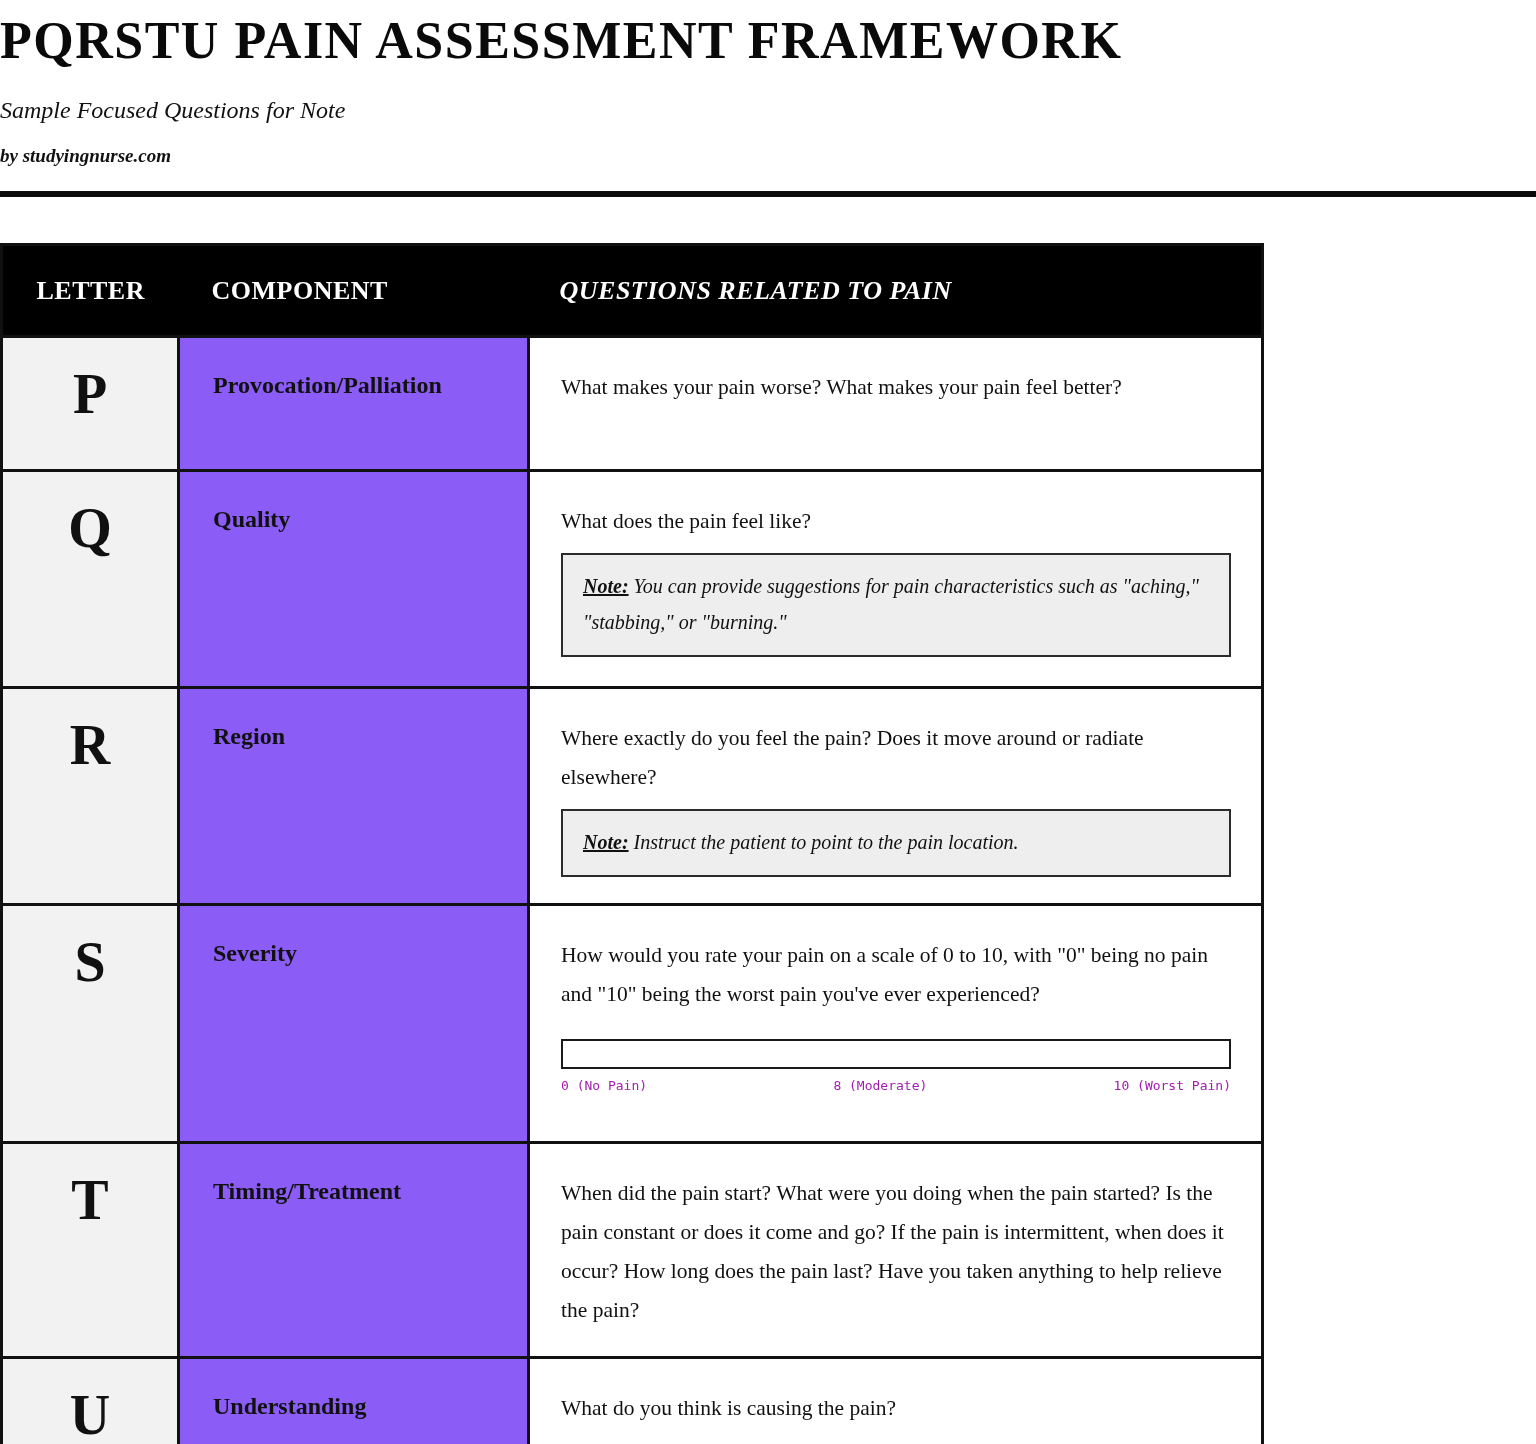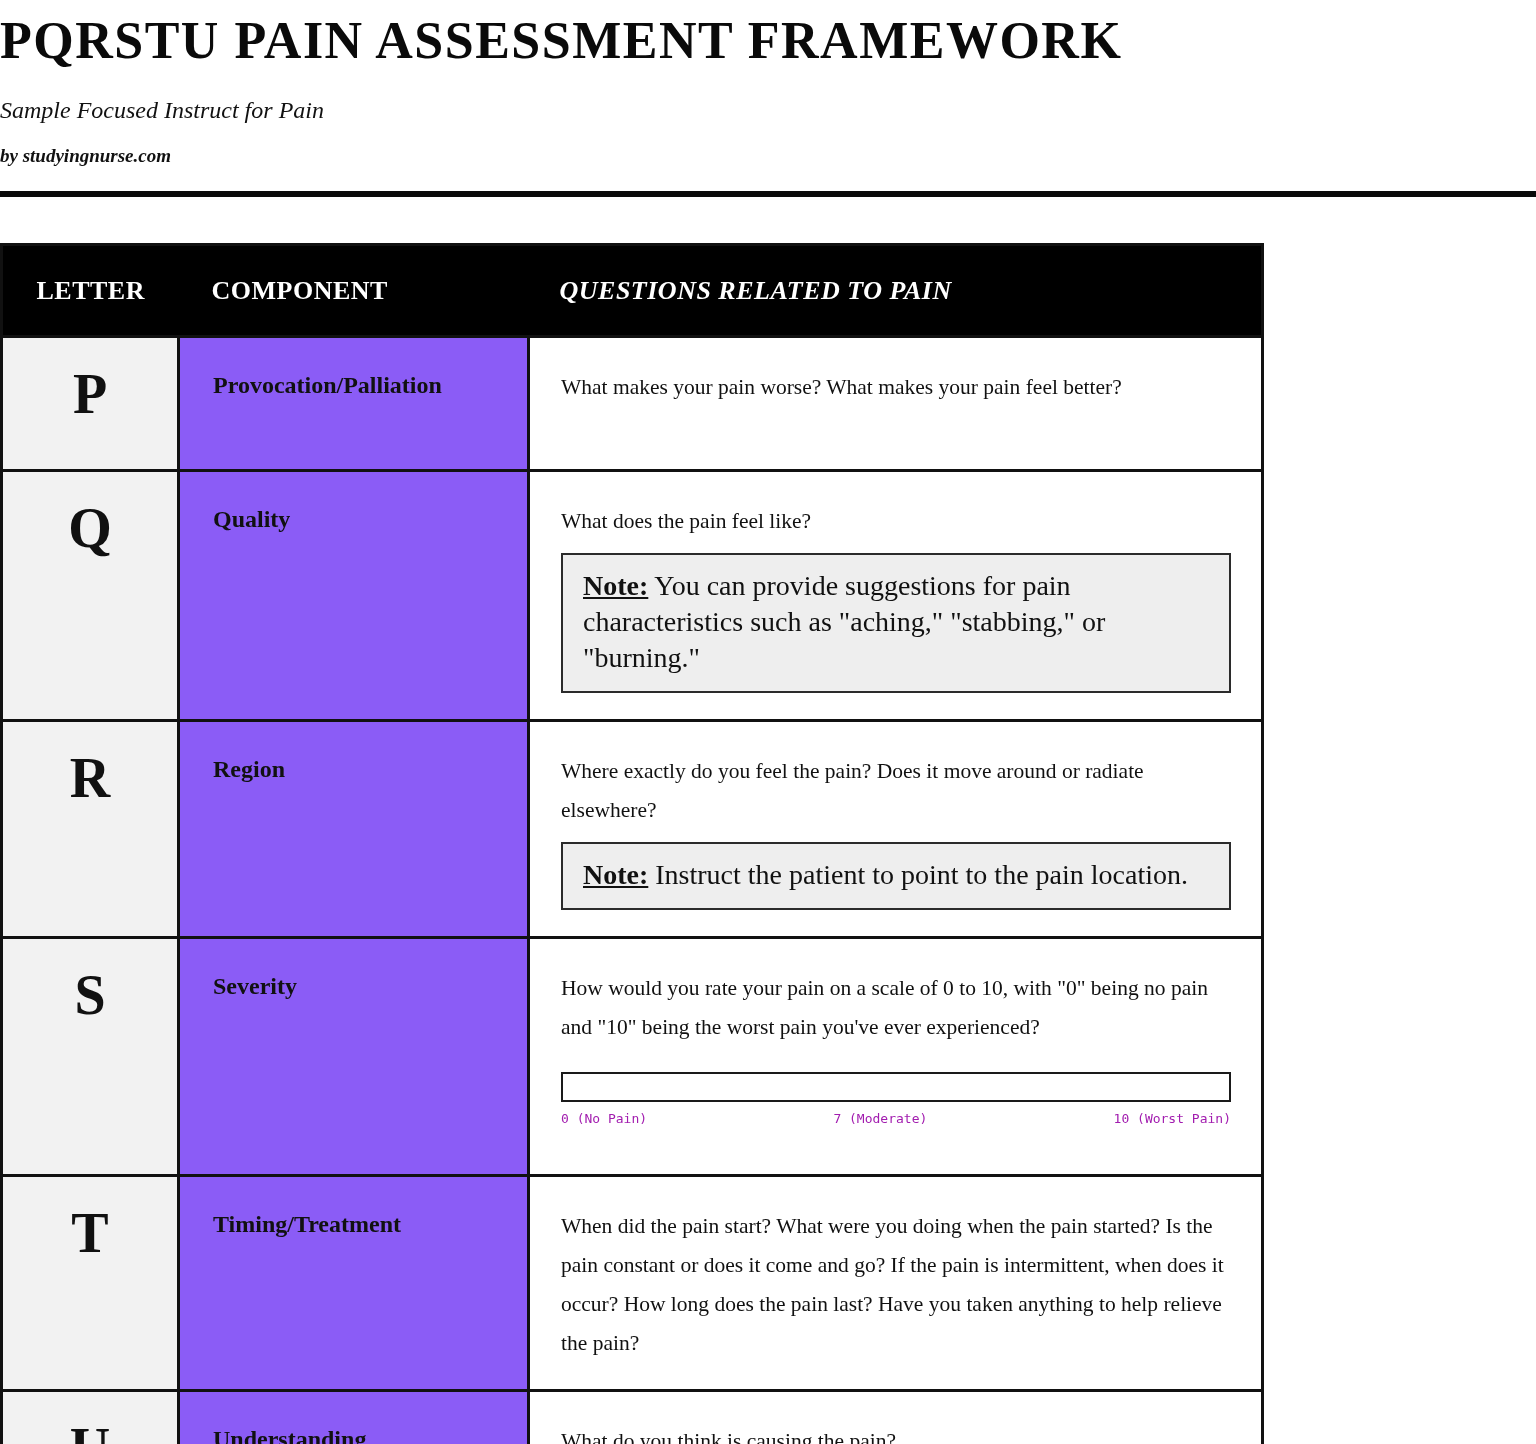--- a/index.html
+++ b/index.html
@@ -89,22 +89,23 @@
   tr.row-q  { height: 217px; }
   tr.row-r  { height: 183px; }
   tr.row-s  { height: 238px; }
   tr.row-t  { height: 184px; }
   tr.row-u  { height: 137px; }
   .note-box {
     margin-top: 12px;
     background: #eeeeee;
     border: 2px solid #2b2b2b;
     padding: 13px 20px 15px 20px;
-    font-size: 28px;
+    font-size: 20px;
     line-height: 36px;
+    font-style: italic;
   }
   .note-label {
     font-weight: bold;
     text-decoration: underline;
   }
   .scale-block { margin-top: 25px; }
   .scale-input {
     display: block;
     width: 100%;
     height: 30px;
@@ -122,21 +123,21 @@
     font-size: 13px;
     line-height: 16px;
     color: #a21caf;
   }
 </style>
 </head>
 <body>
 
 <div class="doc-header">
   <h1 class="doc-title">PQRSTU PAIN ASSESSMENT FRAMEWORK</h1>
-  <div class="doc-subtitle">Sample Focused Instruct for Pain</div>
+  <div class="doc-subtitle">Sample Focused Questions for Note</div>
   <div class="doc-byline">by studyingnurse.com</div>
 </div>
 
 <hr class="top-rule">
 
 <table class="framework">
   <colgroup>
     <col class="c-letter">
       <col class="c-component">
       <col>
@@ -184,21 +185,21 @@
 
     <tr class="row-s">
       <td class="cell-letter">S</td>
       <td class="cell-component">Severity</td>
       <td class="cell-question">
         <span>How would you rate your pain on a scale of 0 to 10, with "0" being no pain and "10" being the worst pain you've ever experienced?</span>
         <div class="scale-block">
           <input class="scale-input" type="text" value="" style="">
           <div class="scale-labels">
             <span>0 (No Pain)</span>
-            <span>7 (Moderate)</span>
+            <span>8 (Moderate)</span>
             <span>10 (Worst Pain)</span>
           </div>
         </div>
       </td>
     </tr>
 
     <tr class="row-t">
       <td class="cell-letter">T</td>
       <td class="cell-component">Timing/Treatment</td>
       <td class="cell-question">

